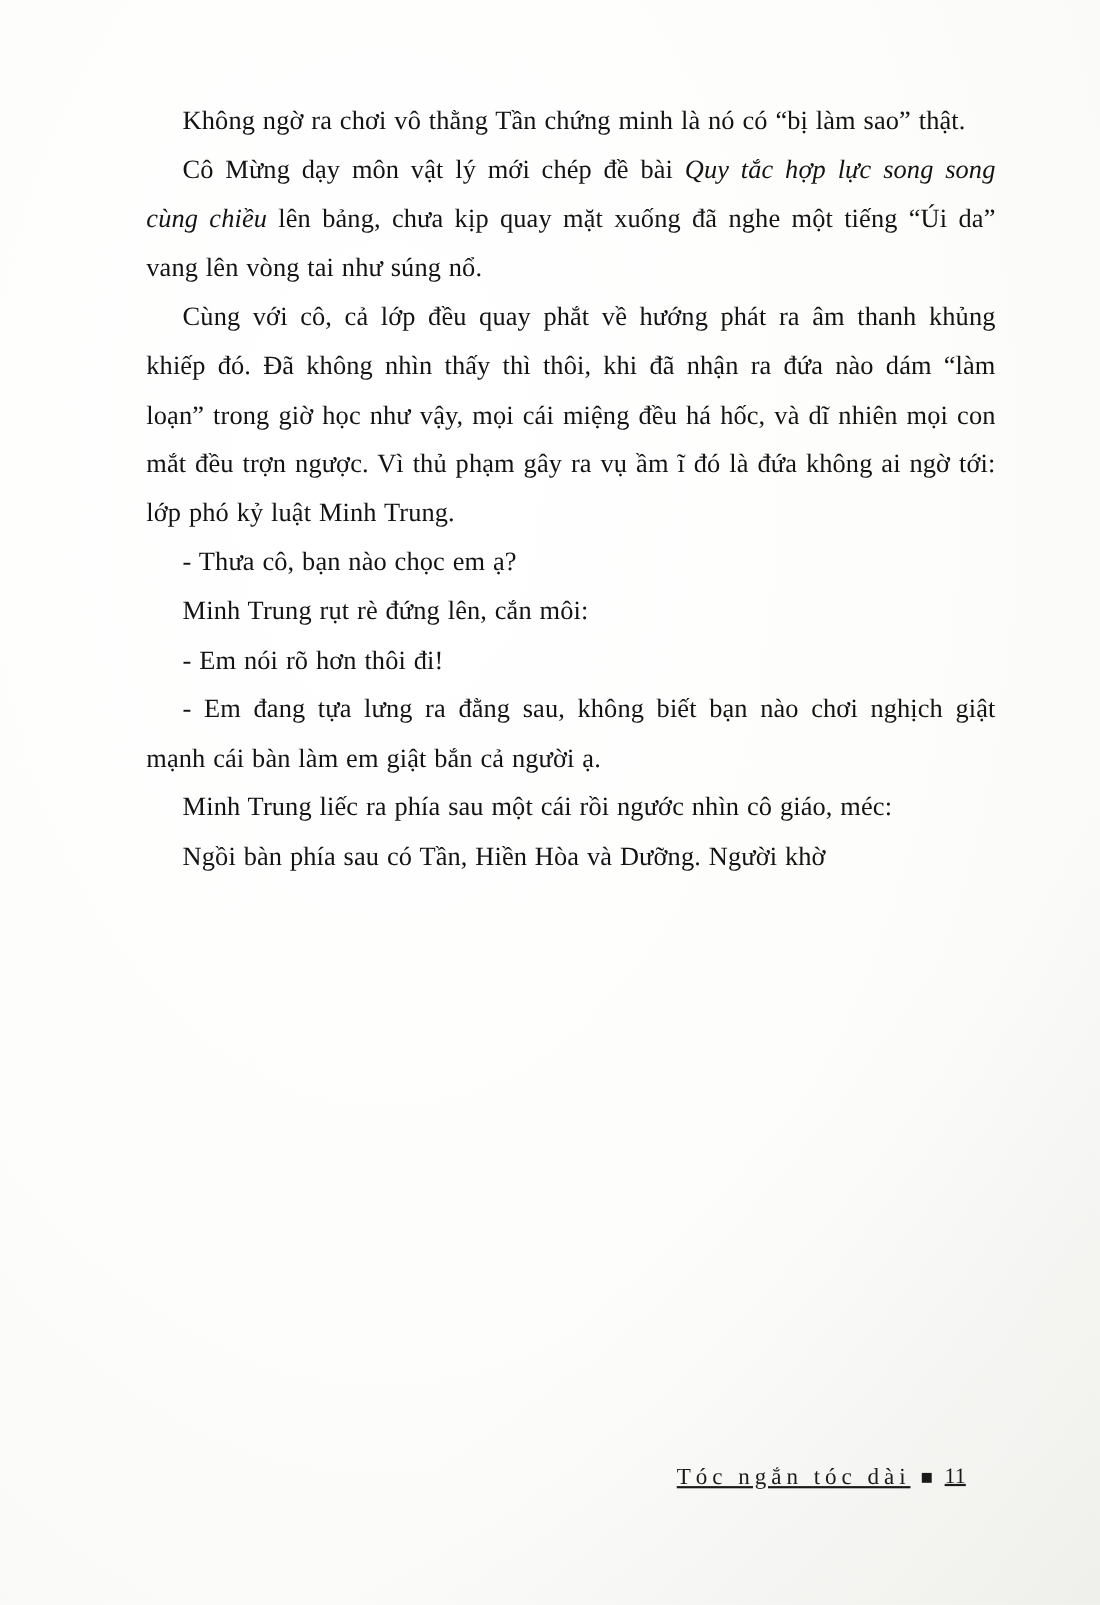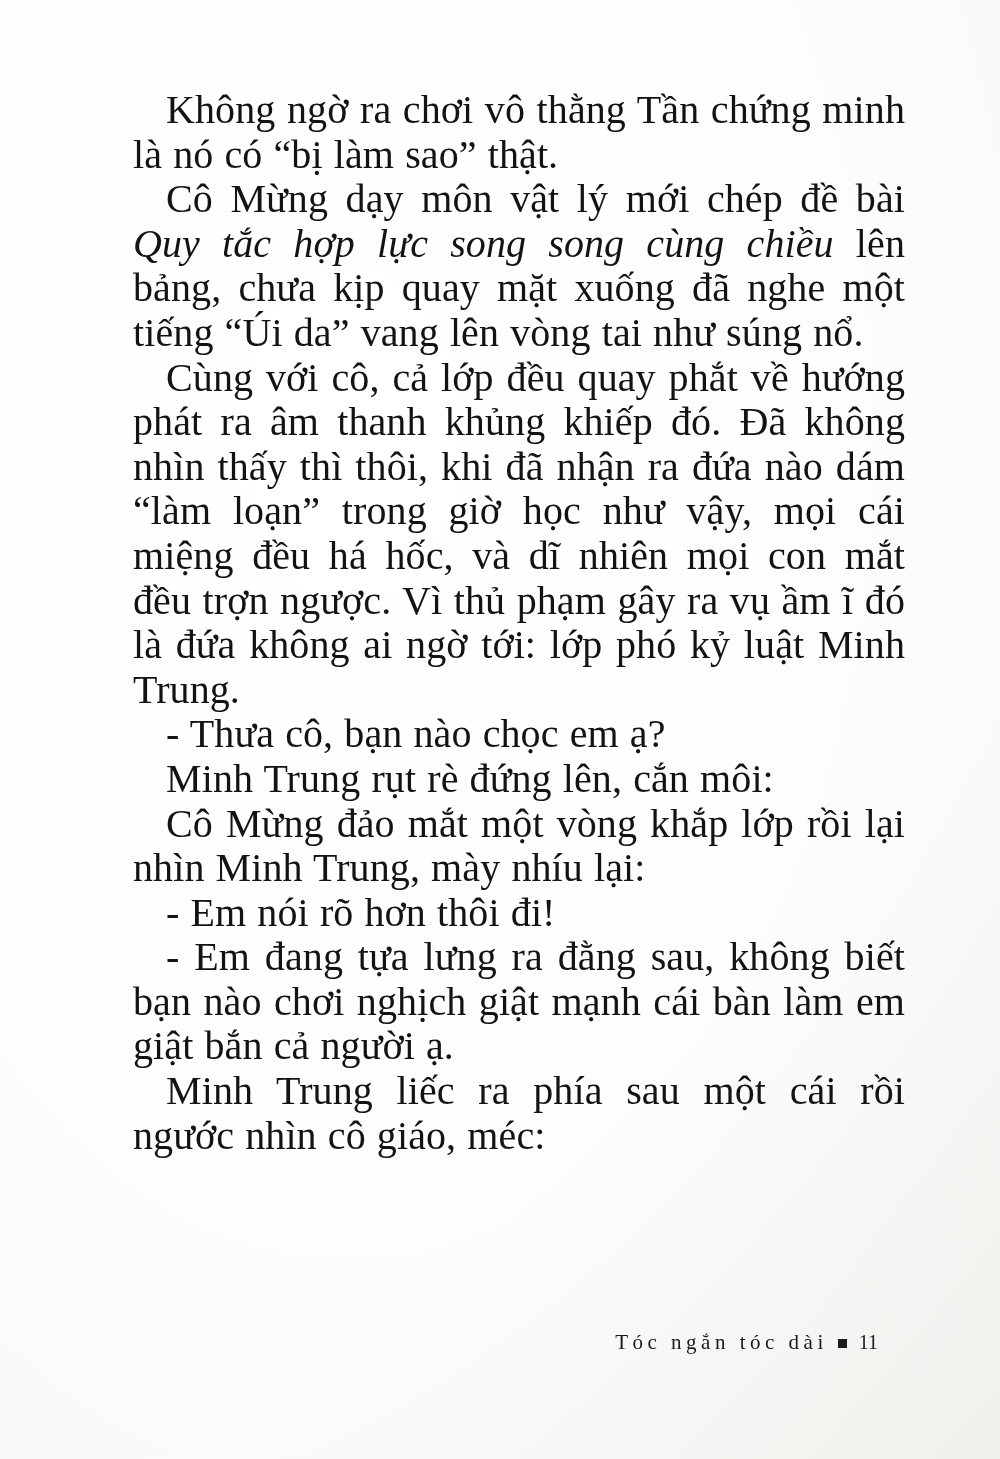--- a/index.html
+++ b/index.html
@@ -23,38 +23,39 @@
   }
   .text-block {
     position: absolute;
     left: 133px;
     top: 88px;
     width: 772px;
     color: #131313;
   }
   .text-block p {
     margin: 0;
-    font-size: 40px;
+    font-size: 24px;
     line-height: 44.6px;
     text-align: justify;
     text-indent: 33px;
     letter-spacing: 0.1px;
     word-spacing: 1px;
   }
   .text-block p .it {
     font-style: italic;
   }
   .page-footer {
     position: absolute;
     right: 122px;
     top: 1330px;
     white-space: nowrap;
     color: #1a1a1a;
     display: flex;
     align-items: center;
+    text-decoration: underline;
   }
   .footer-title {
     font-size: 21px;
     letter-spacing: 4.5px;
     font-family: "Liberation Serif", serif;
   }
   .footer-bullet {
     display: inline-block;
     width: 9px;
     height: 9px;
@@ -70,23 +71,23 @@
 <body>
 
 <div class="scan-shade"></div>
 
 <div class="text-block">
     <p><span>Không ngờ ra chơi vô thằng Tần chứng minh là nó có “bị làm sao” thật.</span></p>
     <p><span>Cô Mừng dạy môn vật lý mới chép đề bài </span><span class="it">Quy tắc hợp lực song song cùng chiều</span><span> lên bảng, chưa kịp quay mặt xuống đã nghe một tiếng “Úi da” vang lên vòng tai như súng nổ.</span></p>
     <p><span>Cùng với cô, cả lớp đều quay phắt về hướng phát ra âm thanh khủng khiếp đó. Đã không nhìn thấy thì thôi, khi đã nhận ra đứa nào dám “làm loạn” trong giờ học như vậy, mọi cái miệng đều há hốc, và dĩ nhiên mọi con mắt đều trợn ngược. Vì thủ phạm gây ra vụ ầm ĩ đó là đứa không ai ngờ tới: lớp phó kỷ luật Minh Trung.</span></p>
     <p><span>- Thưa cô, bạn nào chọc em ạ?</span></p>
     <p><span>Minh Trung rụt rè đứng lên, cắn môi:</span></p>
-    <p><span>Cô Mừng đảo mắt một vòng khắp lớp rồi lại nhìn Minh Trung, mày nhíu lại:</span></p>
     <p><span>- Em nói rõ hơn thôi đi!</span></p>
     <p><span>- Em đang tựa lưng ra đằng sau, không biết bạn nào chơi nghịch giật mạnh cái bàn làm em giật bắn cả người ạ.</span></p>
     <p><span>Minh Trung liếc ra phía sau một cái rồi ngước nhìn cô giáo, méc:</span></p>
+    <p><span>Ngồi bàn phía sau có Tần, Hiền Hòa và Dưỡng. Người khờ</span></p>
   </div>
 
 <div class="page-footer">
   <span class="footer-title">Tóc ngắn tóc dài</span>
   <span class="footer-bullet"></span>
   <span class="footer-page-number">11</span>
 </div>
 
 </body></html>

